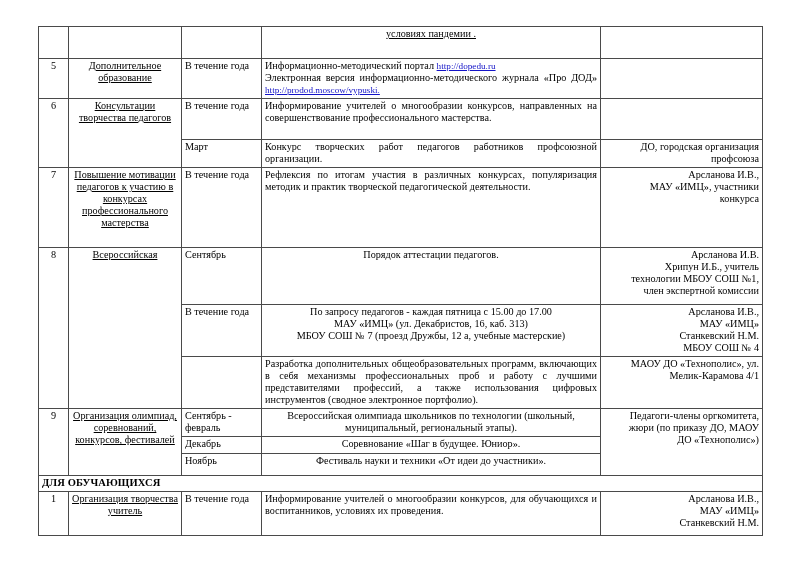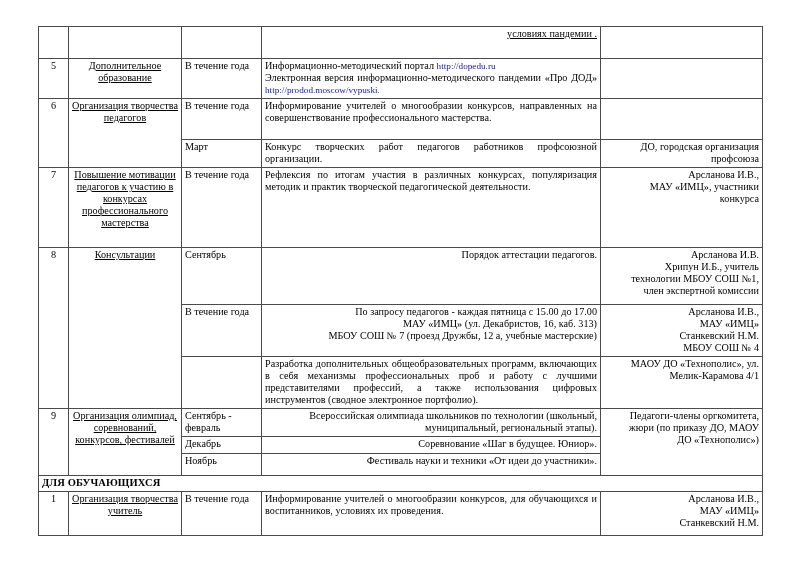--- a/index.html
+++ b/index.html
@@ -39,34 +39,35 @@
   col.c-num    { width: 30px; }
   col.c-topic  { width: 113px; }
   col.c-term   { width: 80px; }
   col.c-content{ width: 339px; }
   col.c-resp   { width: 162px; }
 
   td.num      { text-align: center; }
   td.topic    { text-align: center; text-decoration: underline; }
   td.term     { text-align: left; }
   td.content  { text-align: justify; text-justify: inter-word; }
-  td.content-left { text-align: right; margin-left: 20px; }
+  td.content-left { text-align: center; margin-left: 20px; }
   td.resp     { text-align: right; }
 
   td.section-header {
     font-weight: bold;
     text-align: left;
     padding-left: 5px;
     font-size: 10.5px;
     letter-spacing: 0.1px;
     margin-top: 13px;
   }
   .u-underline { text-decoration: underline; }
   a.link, .link {
     color: #1414c8;
+    text-decoration: underline;
     font-size: 9.2px;
   }
   .line { display: block; }
   td.empty { }
 </style>
 </head>
 <body>
 
 <div class="page">
 
@@ -89,28 +90,28 @@
         </td>
         <td class="resp"></td>
       </tr>
 
       <tr style="height:38px;">
         <td class="num">5</td>
         <td class="topic">Дополнительное образование</td>
         <td class="term">В течение года</td>
         <td class="content">
           <span class="line"><span>Информационно-методический портал </span><span class="link">http://dopedu.ru</span></span>
-          <span class="line" style="text-align:justify;"><span>Электронная версия информационно-методического пандемии «Про ДОД» </span><span class="link">http://prodod.moscow/vypuski.</span></span>
+          <span class="line" style="text-align:justify;"><span>Электронная версия информационно-методического журнала «Про ДОД» </span><span class="link">http://prodod.moscow/vypuski.</span></span>
         </td>
         <td class="resp"></td>
       </tr>
 
       <tr style="height:41px;">
         <td class="num" rowspan="2">6</td>
-        <td class="topic" rowspan="2">Организация творчества педагогов</td>
+        <td class="topic" rowspan="2">Консультации творчества педагогов</td>
         <td class="term">В течение года</td>
         <td class="content">Информирование учителей о многообразии конкурсов, направленных на совершенствование профессионального мастерства.</td>
         <td class="resp"></td>
       </tr>
 
       <tr style="height:26px;">
         <td class="term">Март</td>
         <td class="content">Конкурс творческих работ педагогов работников профсоюзной организации.</td>
         <td class="resp">
           <span class="line">ДО, городская организация профсоюза</span>
@@ -124,21 +125,21 @@
         <td class="content">Рефлексия по итогам участия в различных конкурсах, популяризация методик и практик творческой педагогической деятельности.</td>
         <td class="resp">
           <span class="line">Арсланова И.В.,</span>
           <span class="line">МАУ «ИМЦ», участники</span>
           <span class="line">конкурса</span>
         </td>
       </tr>
 
       <tr style="height:57px;">
         <td class="num" rowspan="3">8</td>
-        <td class="topic" rowspan="3">Консультации</td>
+        <td class="topic" rowspan="3">Всероссийская</td>
         <td class="term">Сентябрь</td>
         <td class="content-left">Порядок аттестации педагогов.</td>
         <td class="resp">
           <span class="line">Арсланова И.В.</span>
           <span class="line">Хрипун И.Б., учитель</span>
           <span class="line">технологии МБОУ СОШ №1,</span>
           <span class="line">член экспертной комиссии</span>
         </td>
       </tr>
 

